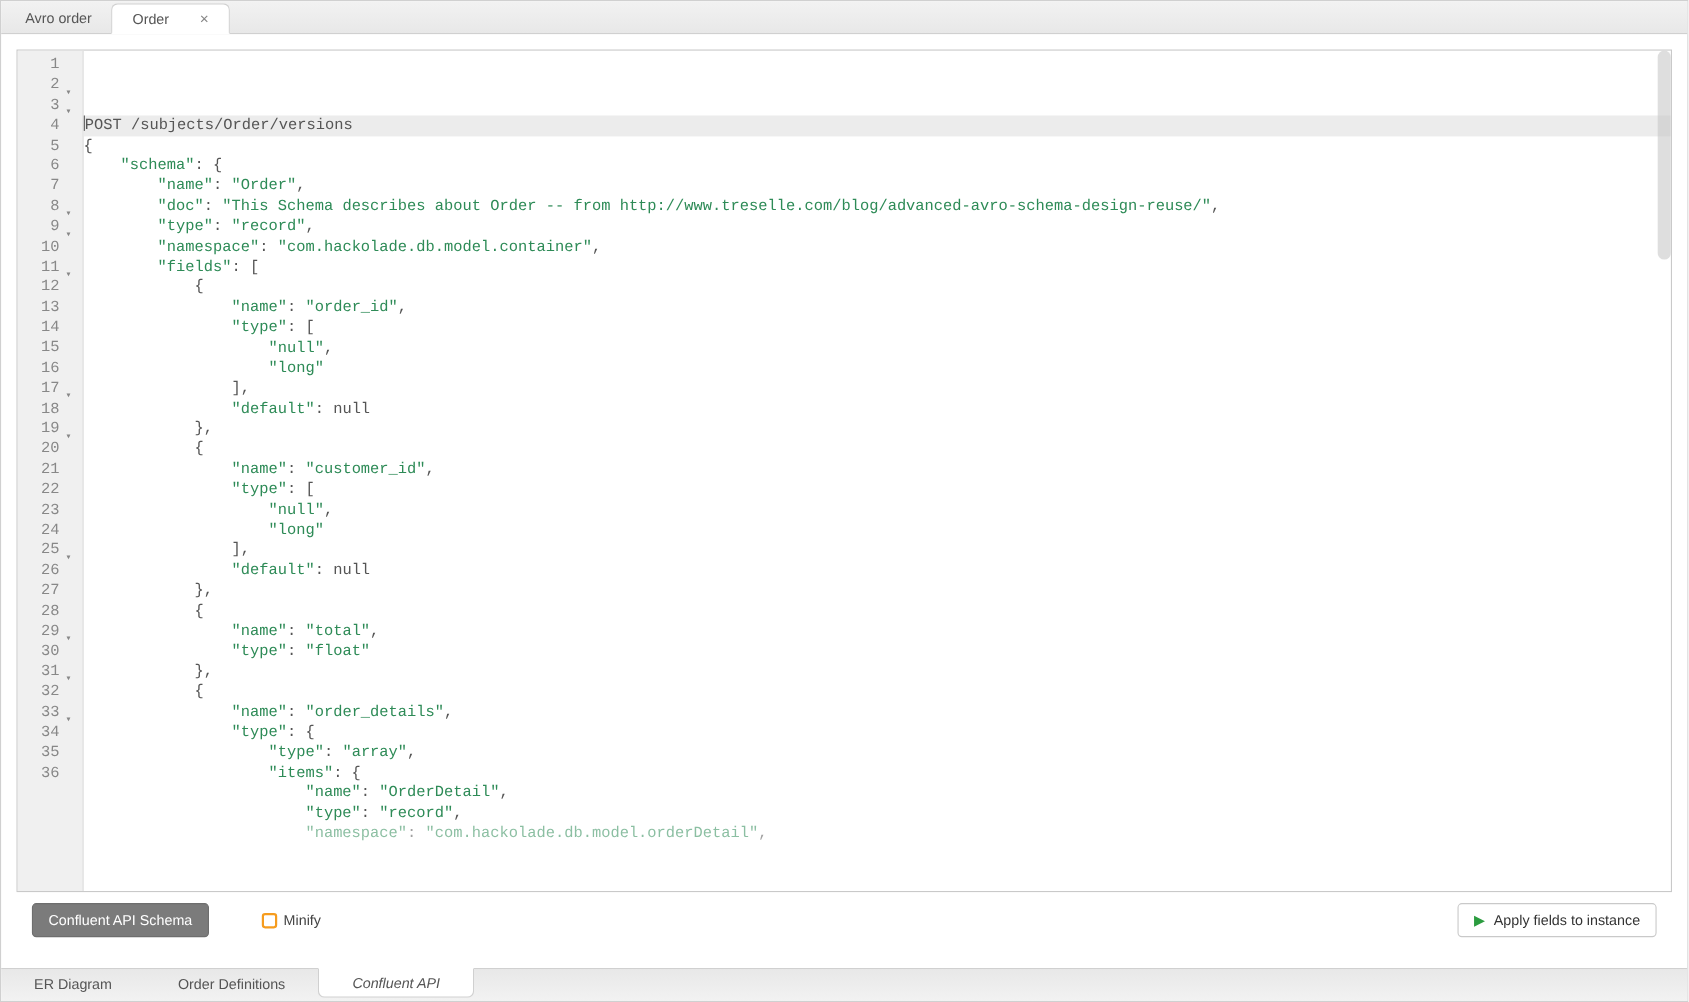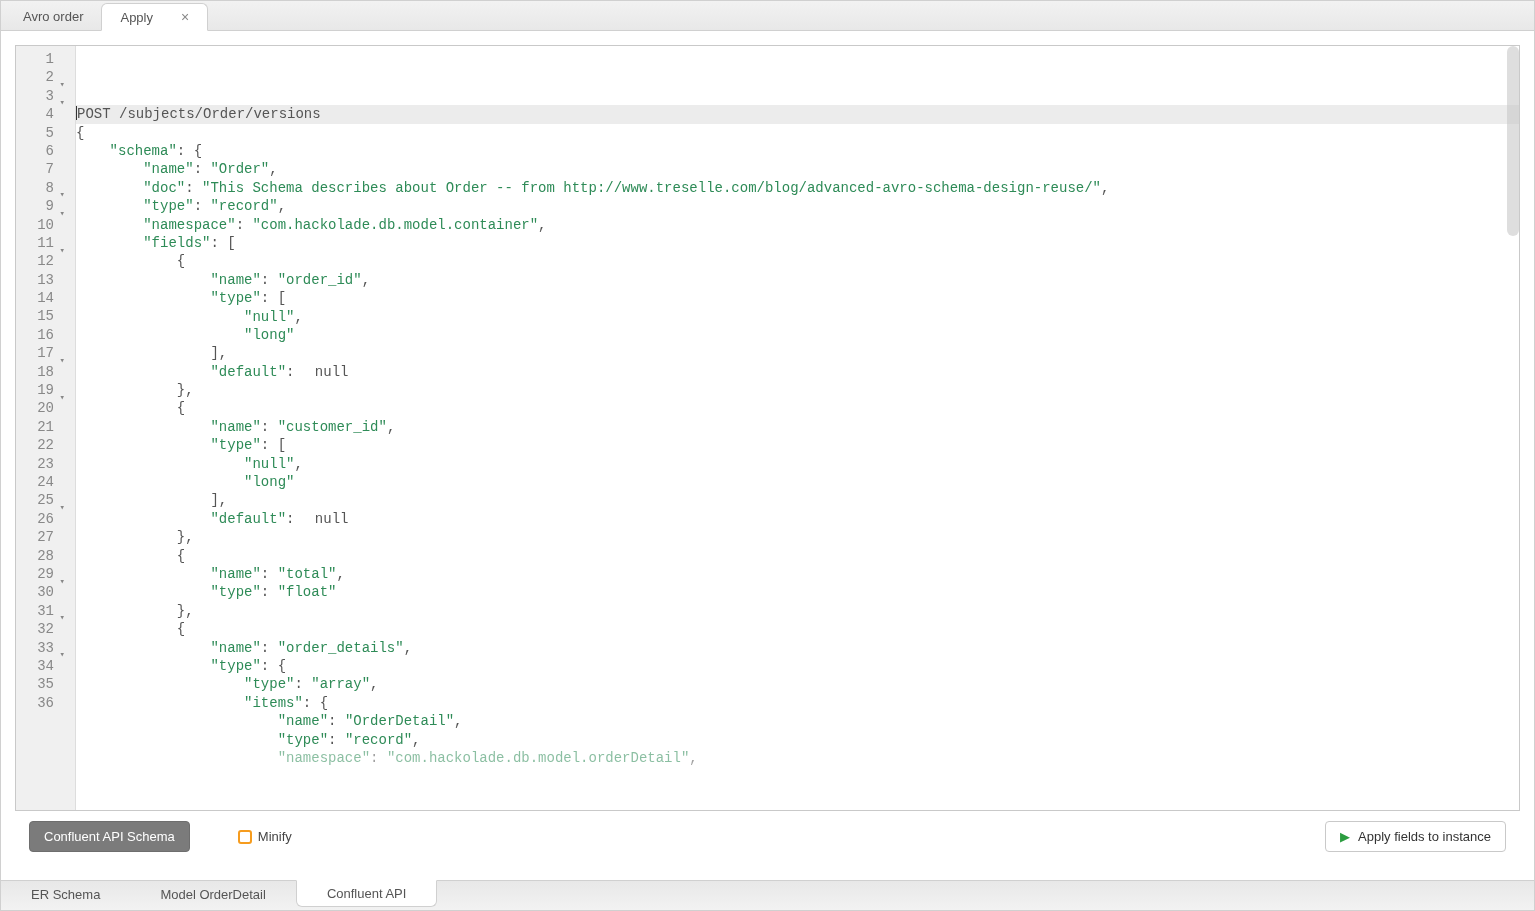--- a/index.html
+++ b/index.html
@@ -18,50 +18,50 @@
   .gutter { width: 60px; background: #f0f0f0; color: #888; text-align: right; padding: 4px 10px 4px 0; border-right: 1px solid #ddd; user-select: none; }
   .gutter .gline { height: 18.4px; display: flex; justify-content: flex-end; align-items: center; gap: 4px; }
   .fold { width: 7px; height: 7px; display: inline-block; }
   .fold::before { content: "▾"; color: #888; font-size: 9px; }
   .code { flex: 1; padding: 4px 0 4px 0; white-space: pre; overflow: auto; position: relative; }
   .code .cline { height: 18.4px; }
   .code .first-line { background: #ececec; color: #555; }
   .key { color: #2e8b57; }
   .str { color: #2e8b57; }
   .punct { color: #555; }
-  .null { color: #555; margin-left: 12px; }
+  .null { color: #555; }
   .scrollbar-stub { position: absolute; right: 0; top: 0; width: 12px; height: 190px; background: #c8c8c8; border-radius: 6px; opacity: .6; }
   .cursor-caret { display: inline-block; width: 0; border-left: 1px solid #333; height: 14px; vertical-align: -2px; animation: blink 1s steps(1) infinite; }
   @keyframes blink { 50% { opacity: 0; } }
 
   
   .bottom-controls { display: flex; align-items: center; justify-content: space-between; padding: 10px 14px 14px 14px; }
   .left-controls { display: flex; align-items: center; gap: 14px; }
   .btn-primary { background: #7b7b7b; color: #fff; border: 1px solid #6e6e6e; border-radius: 4px; padding: 7px 14px; cursor: pointer; font-size: 13px; }
   .check { display: flex; align-items: center; gap: 6px; cursor: pointer; color: #444; margin-left: 34px; }
   .check .box { width: 14px; height: 14px; border: 2px solid #f69c1e; border-radius: 3px; display: inline-block; }
   .btn-apply { background: #fff; color: #333; border: 1px solid #c9c9c9; border-radius: 4px; padding: 7px 14px; cursor: pointer; display: flex; align-items: center; gap: 8px; font-size: 13px; }
   .play { color: #2b9c3f; font-size: 13px; }
 
   
   .bottom-tabs { display: flex; align-items: flex-start; height: 30px; background: linear-gradient(#e8e8e8, #f2f2f2); border-top: 1px solid #d0d0d0; }
   .bottom-tab { display: flex; align-items: center; height: 27px; padding: 0 30px; color: #555; cursor: pointer; border-bottom-left-radius: 6px; border-bottom-right-radius: 6px; position: relative; }
-  .bottom-tab.active { background: #fff; border: 1px solid #d0d0d0; border-top: 1px solid #fff; margin-top: -1px; }
+  .bottom-tab.active { background: #fff; border: 1px solid #d0d0d0; border-top: 1px solid #fff; margin-top: -1px; font-style: italic; }
 </style>
 </head>
 <body>
 
 <div class="app">
 
   <div class="top-tabs" id="top-tabs">
       <div class="top-tab">
         <span>Avro order</span>
       </div>
       <div class="top-tab active">
-        <span>Apply</span>
+        <span>Order</span>
         <span class="close-x">×</span>
       </div>
     </div>
 
   <div class="editor-panel">
     <div class="code-container">
       <div class="gutter" id="gutter">
           <div class="gline">1 <span style="width:7px;display:inline-block"></span></div>
           <div class="gline">2 <span class="fold"></span></div>
           <div class="gline">3 <span class="fold"></span></div>
@@ -114,23 +114,23 @@
       </div>
       <button class="btn-apply">
         <span class="play">▶</span>
         <span>Apply fields to instance</span>
       </button>
     </div>
   </div>
 
   <div class="bottom-tabs" id="bottom-tabs">
       <div class="bottom-tab">
-        <span>ER Schema</span>
+        <span>ER Diagram</span>
       </div>
       <div class="bottom-tab">
-        <span>Model OrderDetail</span>
+        <span>Order Definitions</span>
       </div>
       <div class="bottom-tab active">
         <span>Confluent API</span>
       </div>
     </div>
 
 </div>
 
 </body></html>

